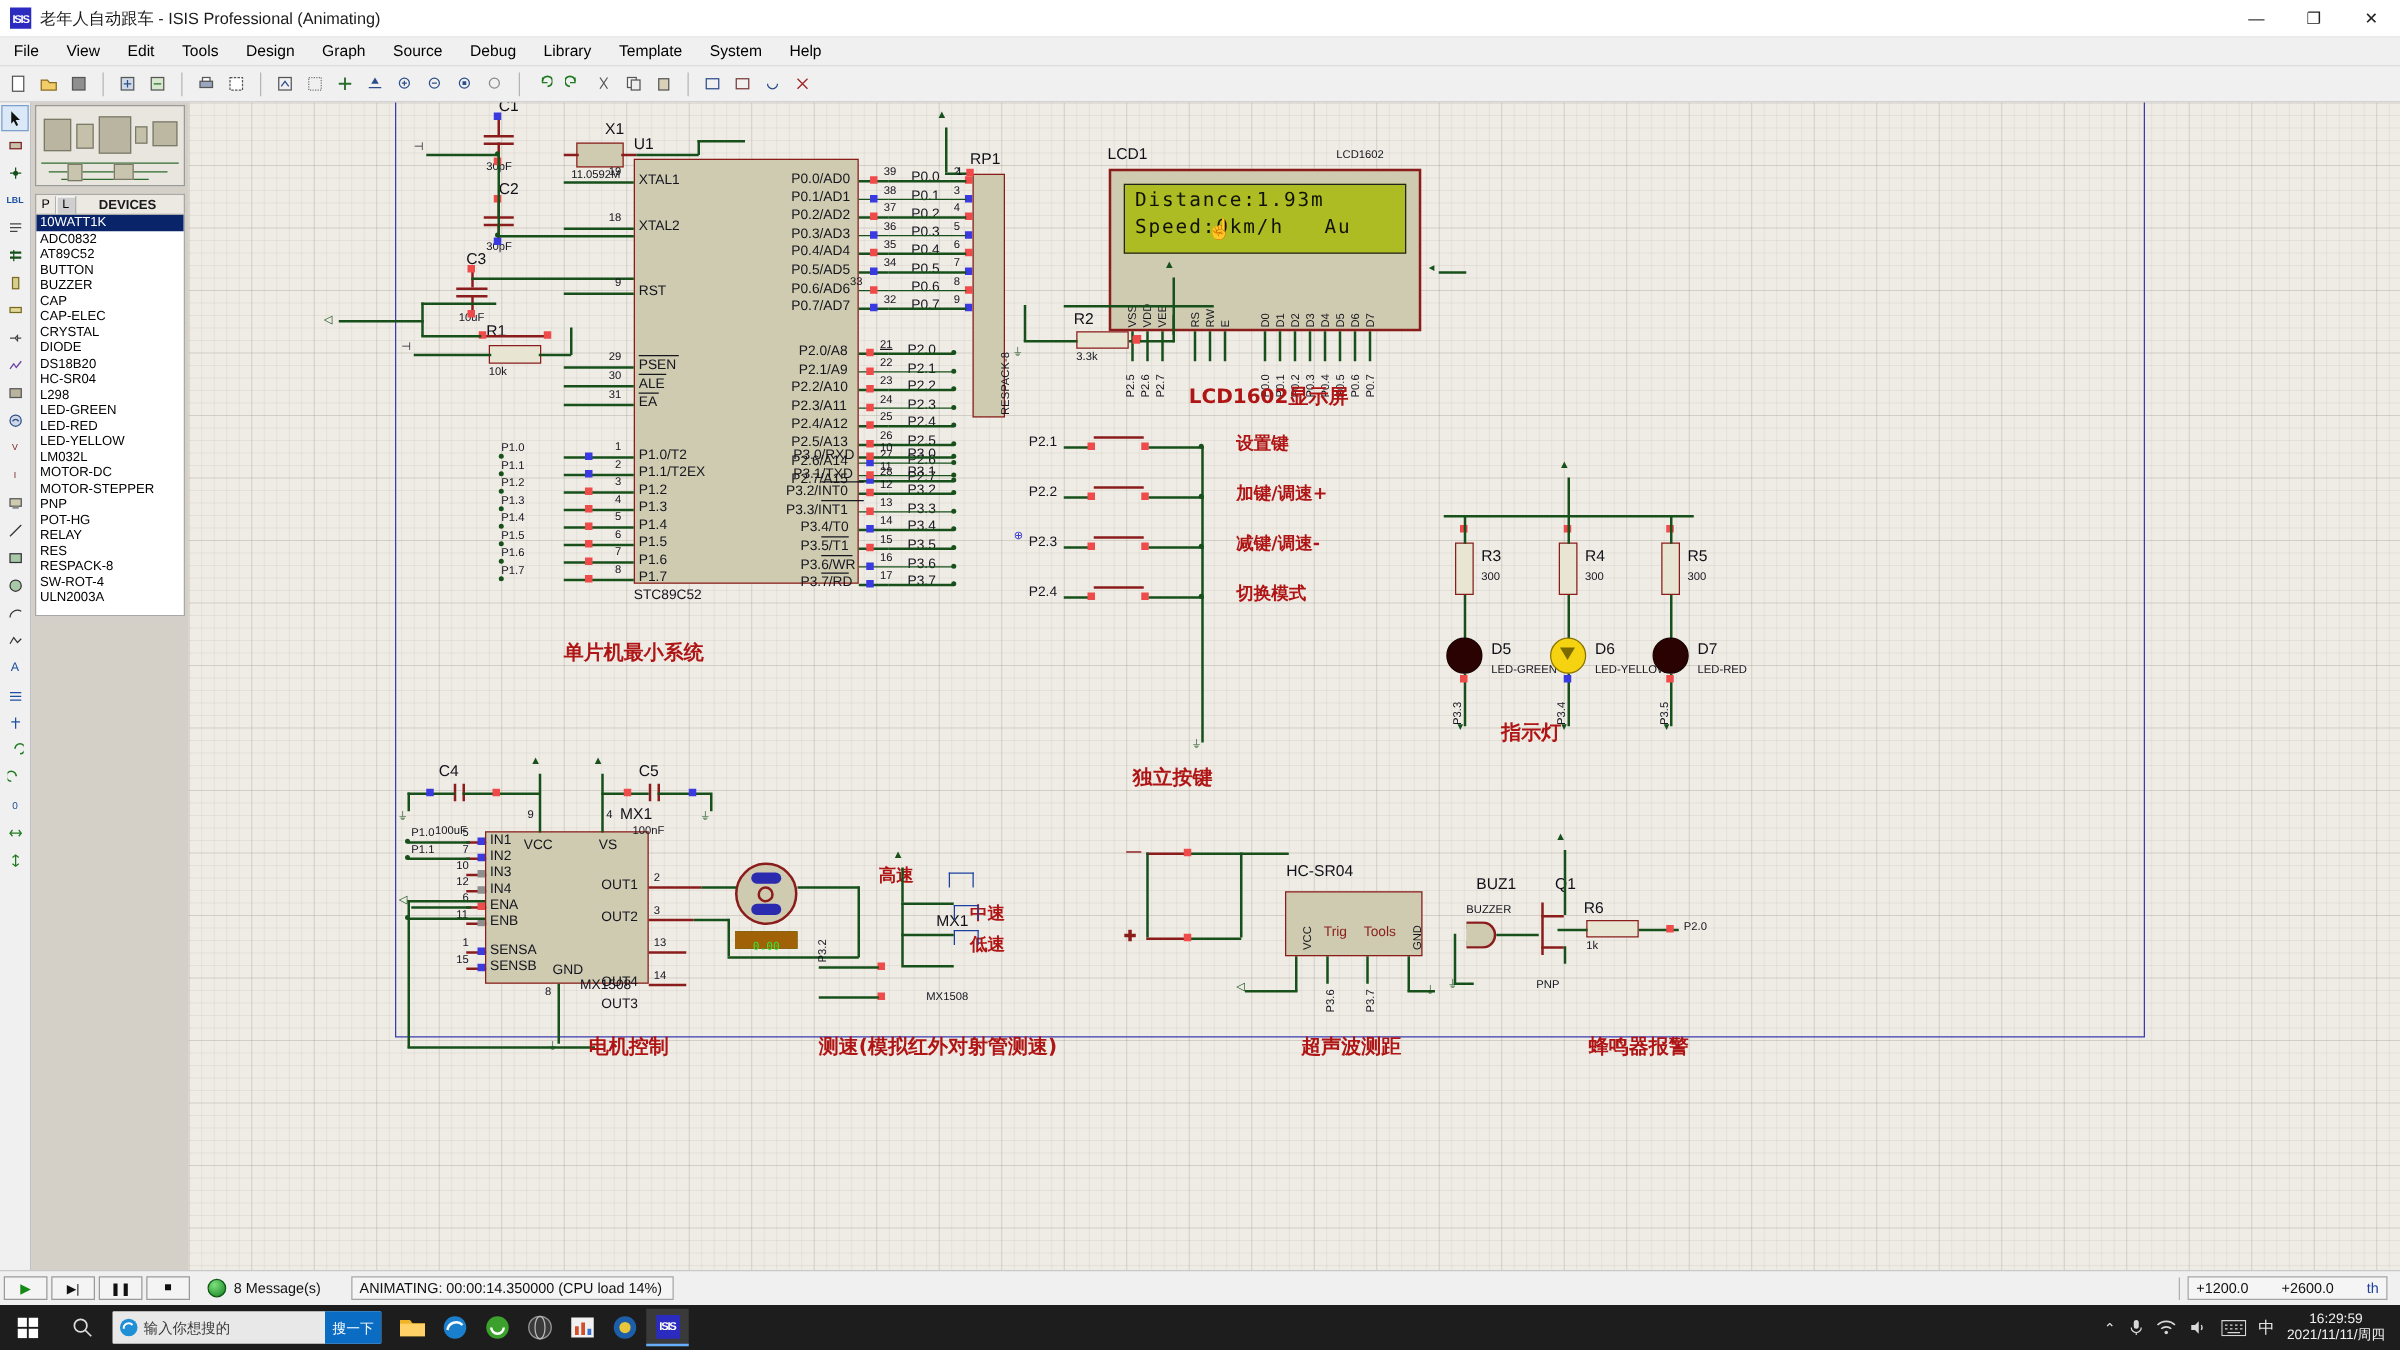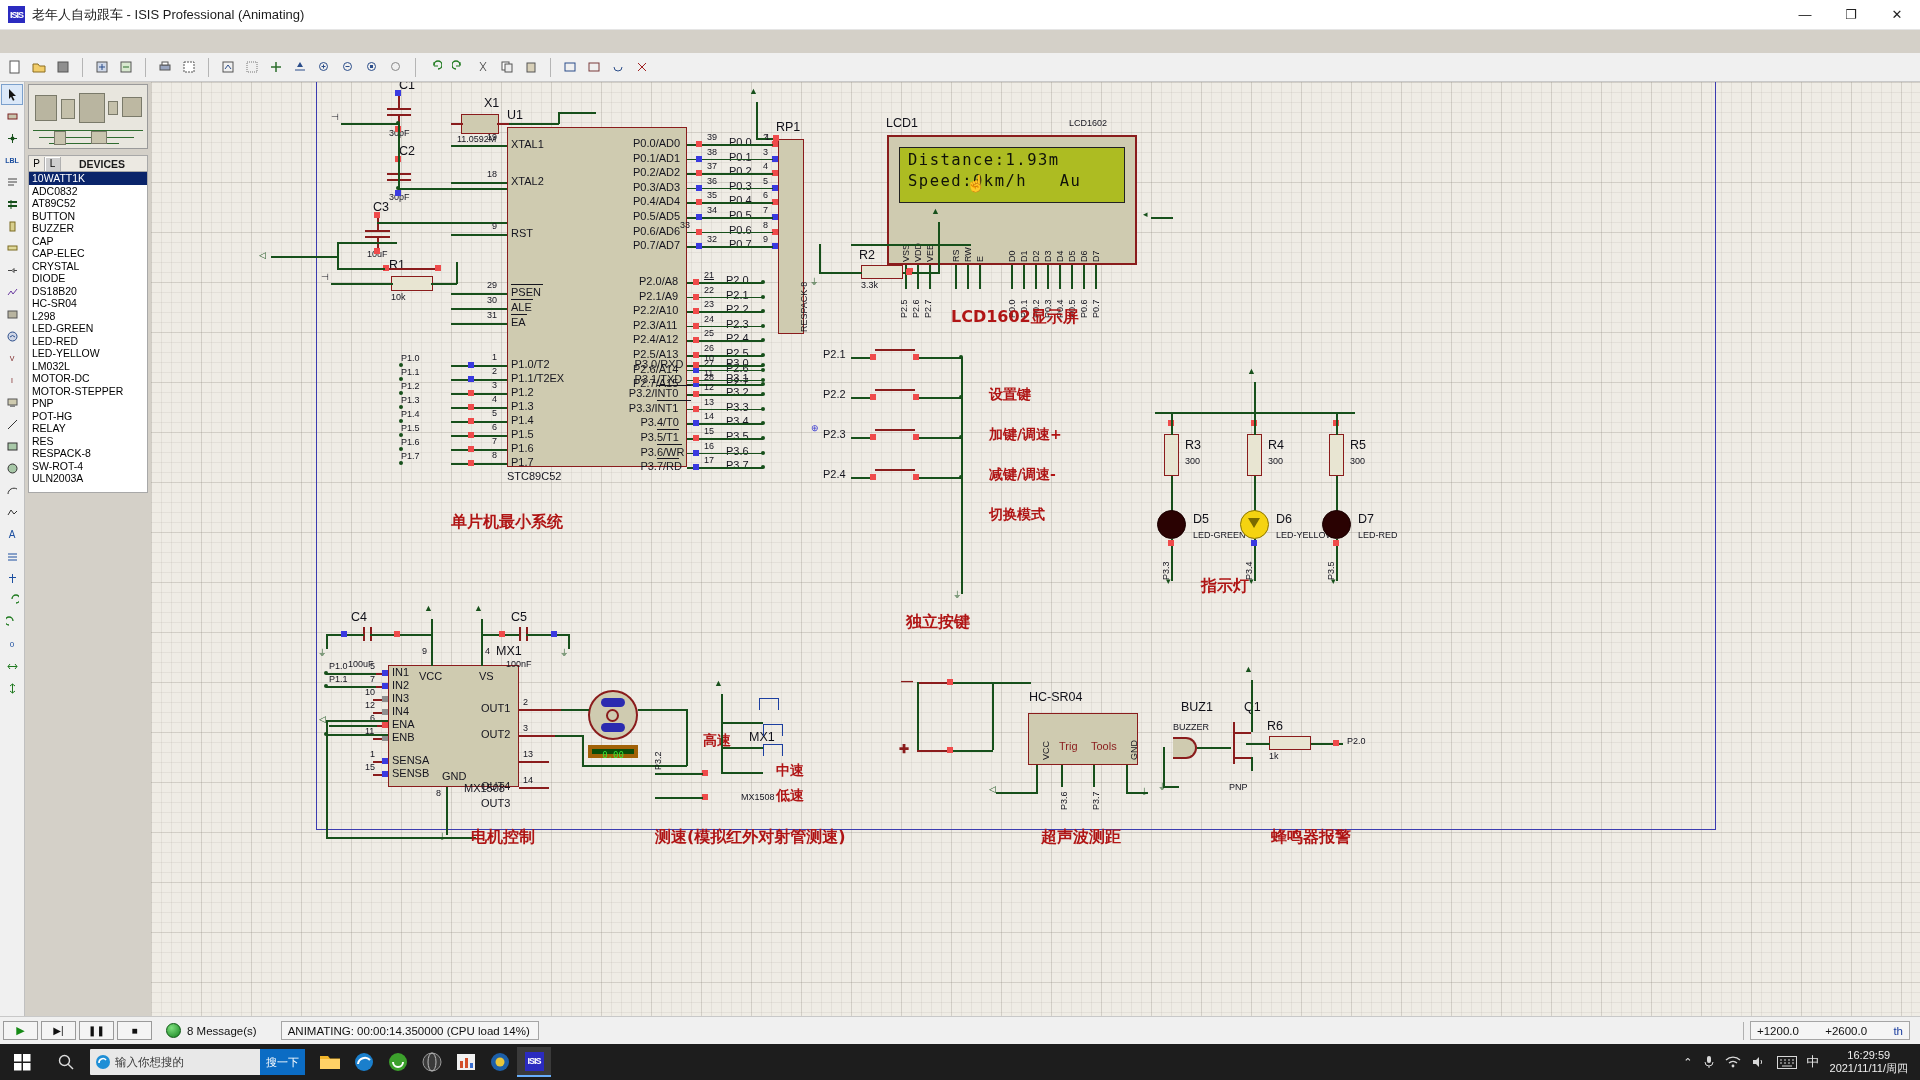--- a/index.html
+++ b/index.html
@@ -147,21 +147,21 @@
   .lbl.s9 { font-size: 9px; }
   .lbl.s11 { font-size: 11px; }
   .lbl.s12 { font-size: 12px; }
   .lbl.ref { font-size: 12.5px; color: #101018; }
   .lbl.rot { transform-origin: left top; transform: rotate(-90deg); }
   .cn {
     position: absolute; color: #b01515; font-weight: bold;
     font-family: "DejaVu Sans", sans-serif; white-space: nowrap;
   }
   .cn.big { font-size: 16px; }
-  .cn.mid { font-size: 14px; margin-top: 40px; }
+  .cn.mid { font-size: 14px; }
   .dot { position: absolute; width: 4px; height: 4px; border-radius: 50%; background: #17501b; }
 
   
   .lcd-outer { position: absolute; border: 2px solid #8a1c1c; background: #cfcbb0; }
   .lcd-screen {
     position: absolute; background: #adbc22; border: 1.5px solid #222;
     font-family: "DejaVu Sans Mono", monospace;
     color: #10120a; padding: 2px 0 0 8px;
   }
   .lcd-line { font-size: 15.5px; line-height: 21px; letter-spacing: 1.5px; white-space: pre; }
@@ -181,21 +181,21 @@
   .led { position: absolute; border-radius: 50%; }
   .led.off { background: #2a0202; border: 1px solid #1a0000; }
   .led.yellow { background: #f5d311; border: 1px solid #8a7400; }
   .res-box { position: absolute; background: #e8e5d2; border: 1.6px solid #8a1c1c; }
 
   
   .motor { position: absolute; border-radius: 50%; border: 2px solid #8a1c1c; background: #cfcbb0; }
   .motor-val {
     position: absolute; background: #0a4d0a; color: #36e636;
     font-family: "DejaVu Sans Mono", monospace; font-size: 9px;
-    text-align: center; border: 4px solid #a16207;
+    text-align: center; border: 7px solid #a16207;
   }
 
   
   .statusbar {
     position: absolute; left: 0; top: 1016px; width: 1920px; height: 28px;
     background: #f0f0f0; border-top: 1px solid #c8c8c8;
     display: flex; align-items: center;
   }
   .anim-btn {
     width: 35px; height: 19px; margin-left: 3px;
@@ -241,20 +241,34 @@
   <div class="titlebar">
     <div class="title-icon">ISIS</div>
     <div class="title-text">老年人自动跟车 - ISIS Professional (Animating)</div>
     <div class="win-btns">
       <div class="win-btn">—</div>
       <div class="win-btn">❐</div>
       <div class="win-btn close">✕</div>
     </div>
   </div>
 
+  <div class="menubar">
+    <div class="menu-item">File</div>
+    <div class="menu-item">View</div>
+    <div class="menu-item">Edit</div>
+    <div class="menu-item">Tools</div>
+    <div class="menu-item">Design</div>
+    <div class="menu-item">Graph</div>
+    <div class="menu-item">Source</div>
+    <div class="menu-item">Debug</div>
+    <div class="menu-item">Library</div>
+    <div class="menu-item">Template</div>
+    <div class="menu-item">System</div>
+    <div class="menu-item">Help</div>
+  </div>
 
   <div class="toolbar">
     <div class="tb-group">
       <div class="tb-btn">
           <svg width="14" height="14">
             <rect x="2" y="1" width="9" height="12" fill="#fff" stroke="#555"></rect>
           </svg>
         </div>
       <div class="tb-btn">
           <svg width="14" height="14">

